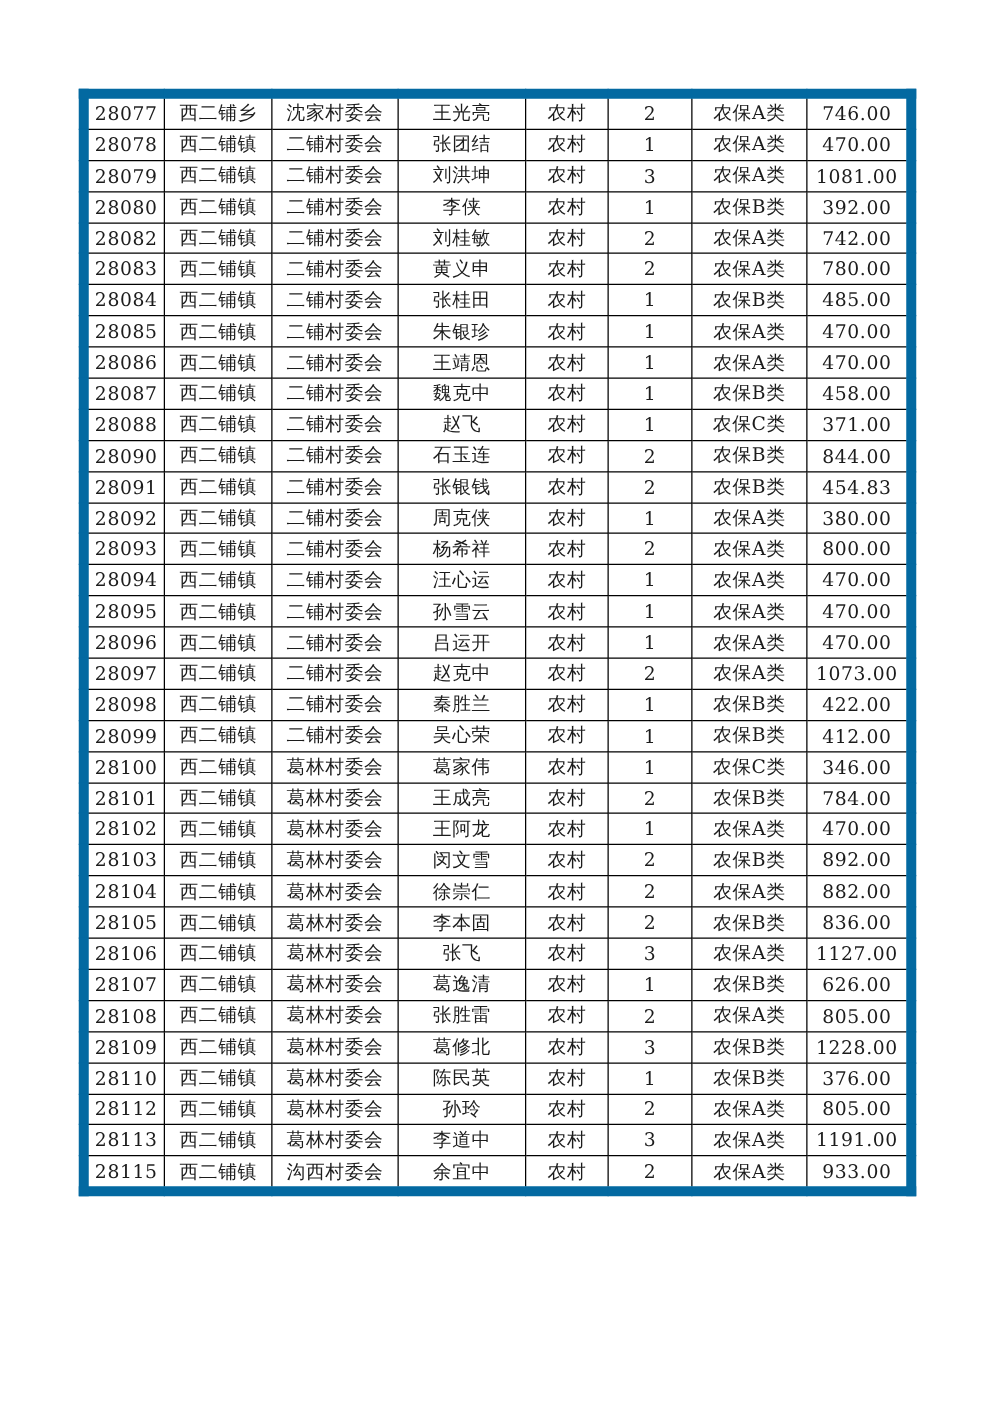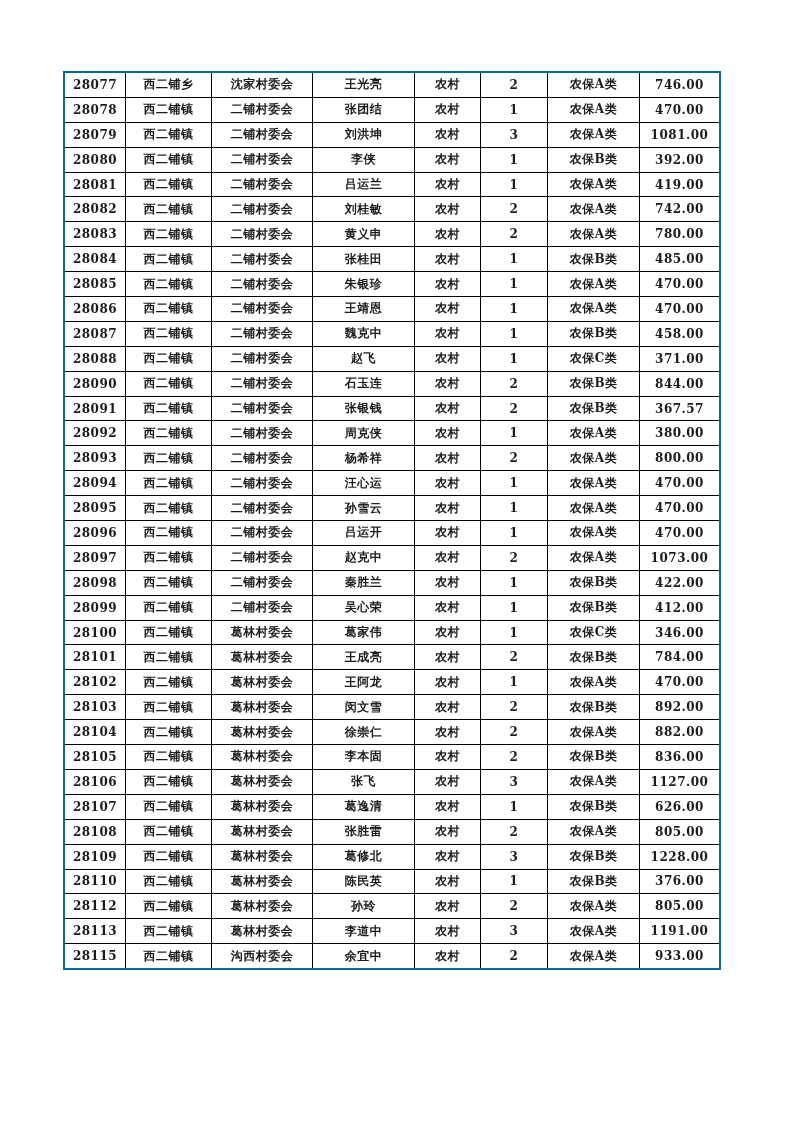--- a/index.html
+++ b/index.html
@@ -14,23 +14,22 @@
     font-family: "DejaVu Serif", "Liberation Serif", serif;
     color: #1c1c1c;
   }
   .sheet-table {
     position: absolute;
     left: 63px;
     top: 71px;
     width: 624px;
     border-collapse: collapse;
     table-layout: fixed;
-    border: 2px solid #0369a1;
-    font-size: 12px;
-    font-weight: bold;
+    border: 8px solid #0369a1;
+    font-size: 15px;
   }
   .sheet-table td {
     border: 1px solid #000000;
     height: 23.9px;
     text-align: center;
     vertical-align: middle;
     padding: 0 2px;
     overflow: hidden;
     white-space: nowrap;
     letter-spacing: 0.5px;
@@ -84,30 +83,20 @@
         <td class="col-0">28080</td>
         <td class="col-1">西二铺镇</td>
         <td class="col-2">二铺村委会</td>
         <td class="col-3">李侠</td>
         <td class="col-4">农村</td>
         <td class="col-5">1</td>
         <td class="col-6">农保B类</td>
         <td class="col-7">392.00</td>
       </tr>
       <tr>
-        <td class="col-0">28081</td>
-        <td class="col-1">西二铺镇</td>
-        <td class="col-2">二铺村委会</td>
-        <td class="col-3">吕运兰</td>
-        <td class="col-4">农村</td>
-        <td class="col-5">1</td>
-        <td class="col-6">农保A类</td>
-        <td class="col-7">419.00</td>
-      </tr>
-      <tr>
         <td class="col-0">28082</td>
         <td class="col-1">西二铺镇</td>
         <td class="col-2">二铺村委会</td>
         <td class="col-3">刘桂敏</td>
         <td class="col-4">农村</td>
         <td class="col-5">2</td>
         <td class="col-6">农保A类</td>
         <td class="col-7">742.00</td>
       </tr>
       <tr>
@@ -181,21 +170,21 @@
         <td class="col-7">844.00</td>
       </tr>
       <tr>
         <td class="col-0">28091</td>
         <td class="col-1">西二铺镇</td>
         <td class="col-2">二铺村委会</td>
         <td class="col-3">张银钱</td>
         <td class="col-4">农村</td>
         <td class="col-5">2</td>
         <td class="col-6">农保B类</td>
-        <td class="col-7">367.57</td>
+        <td class="col-7">454.83</td>
       </tr>
       <tr>
         <td class="col-0">28092</td>
         <td class="col-1">西二铺镇</td>
         <td class="col-2">二铺村委会</td>
         <td class="col-3">周克侠</td>
         <td class="col-4">农村</td>
         <td class="col-5">1</td>
         <td class="col-6">农保A类</td>
         <td class="col-7">380.00</td>

